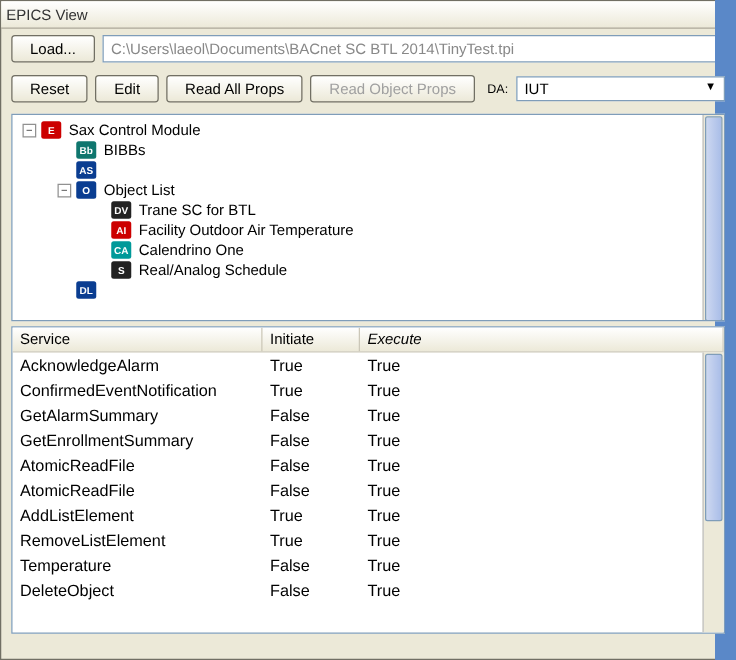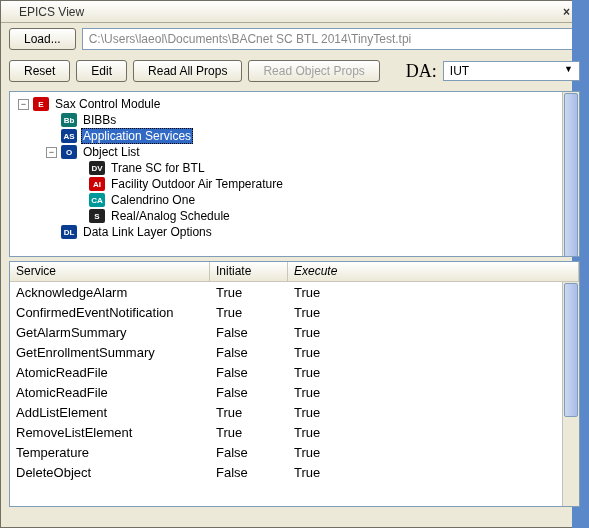--- a/index.html
+++ b/index.html
@@ -1,24 +1,24 @@
 <!DOCTYPE html>
 <html><head>
 <meta charset="utf-8">
 <style>
   * { box-sizing: border-box; margin: 0; padding: 0; font-family: Tahoma, Arial, sans-serif; font-size: 12px; }
   body { background: #c0c0c0; width: 589px; height: 528px; overflow: hidden; }
   .window { background: #ece9d8; border: 1px solid #716f64; width: 589px; height: 528px; }
-  .titlebar { background: linear-gradient(#fff,#ece9d8); border-bottom: 1px solid #aca899; height: 22px; padding: 3px 18px; display: flex; align-items: center; font-size: 11px; color: #333; }
+  .titlebar { background: linear-gradient(#fff,#ece9d8); border-bottom: 1px solid #aca899; height: 22px; padding: 3px 4px; display: flex; align-items: center; font-size: 11px; color: #333; }
   .titlebar .close { margin-left: auto; cursor: pointer; font-weight: bold; }
   .toolbar { padding: 5px 8px; display: flex; align-items: center; gap: 6px; }
   .btn { background: linear-gradient(#fff,#ece9d8); border: 1px solid #716f64; border-radius: 3px; padding: 3px 14px; cursor: pointer; font-size: 12px; white-space: nowrap; }
   .btn.disabled { color: #a0a0a0; cursor: default; }
   .pathbox { flex: 1; background: #fff; border: 1px solid #7f9db9; padding: 3px 6px; color: #888; font-size: 12px; }
-  .da-label { font-size: 18px; margin-left: 20px; font-family: Liberation Serif, serif; }
+  .da-label { font-size: 10px; margin-left: 4px; }
   .select { flex: 1; position: relative; }
   .select-box { background: #fff; border: 1px solid #7f9db9; padding: 2px 6px; display: flex; width: 100%; }
   .select-box .arrow { margin-left: auto; font-size: 9px; }
   .tree-container { margin: 4px 8px; background: #fff; border: 1px solid #7f9db9; height: 166px; position: relative; overflow: hidden; }
   .tree-scroll { position: absolute; right: 0; top: 0; bottom: 0; width: 17px; background: #ece9d8; border-left: 1px solid #c0c0c0; }
   .scroll-thumb { background: linear-gradient(90deg,#cdd8f1,#a9bde8); border: 1px solid #7f9db9; border-radius: 2px; margin: 1px; }
   .tree { padding: 4px 2px; }
   .tree-row { display: flex; align-items: center; height: 16px; padding: 0; font-size: 12px; white-space: nowrap; }
   .tree-row .toggle { width: 11px; height: 11px; border: 1px solid #919191; background: #fff; display: inline-flex; align-items: center; justify-content: center; font-size: 9px; line-height: 1; margin-right: 4px; cursor: pointer; color: #333; }
   .tree-row .toggle.blank { border: none; background: none; }
@@ -89,21 +89,20 @@
         <span class="label">Sax Control Module</span>
       </div>
       <div class="tree-row ind2">
         <span class="toggle blank"></span>
         <span class="ic ic-Bb">Bb</span>
         <span class="label">BIBBs</span>
       </div>
       <div class="tree-row ind2 selected">
         <span class="toggle blank"></span>
         <span class="ic ic-AS">AS</span>
-        <span class="label">Application Services</span>
       </div>
       <div class="tree-row ind2">
         <span class="toggle">−</span>
         <span class="ic ic-O">O</span>
         <span class="label">Object List</span>
       </div>
       <div class="tree-row ind3">
         <span class="toggle blank"></span>
         <span class="ic ic-DV">DV</span>
         <span class="label">Trane SC for BTL</span>
@@ -119,21 +118,20 @@
         <span class="label">Calendrino One</span>
       </div>
       <div class="tree-row ind3">
         <span class="toggle blank"></span>
         <span class="ic ic-S">S</span>
         <span class="label">Real/Analog Schedule</span>
       </div>
       <div class="tree-row ind2">
         <span class="toggle blank"></span>
         <span class="ic ic-DL">DL</span>
-        <span class="label">Data Link Layer Options</span>
       </div>
     </div>
     <div class="tree-scroll">
       <div class="scroll-thumb" style="height:100%;"></div>
     </div>
   </div>
 
   <div class="table-container">
     <div class="thead">
       <div class="th c1">Service</div>

